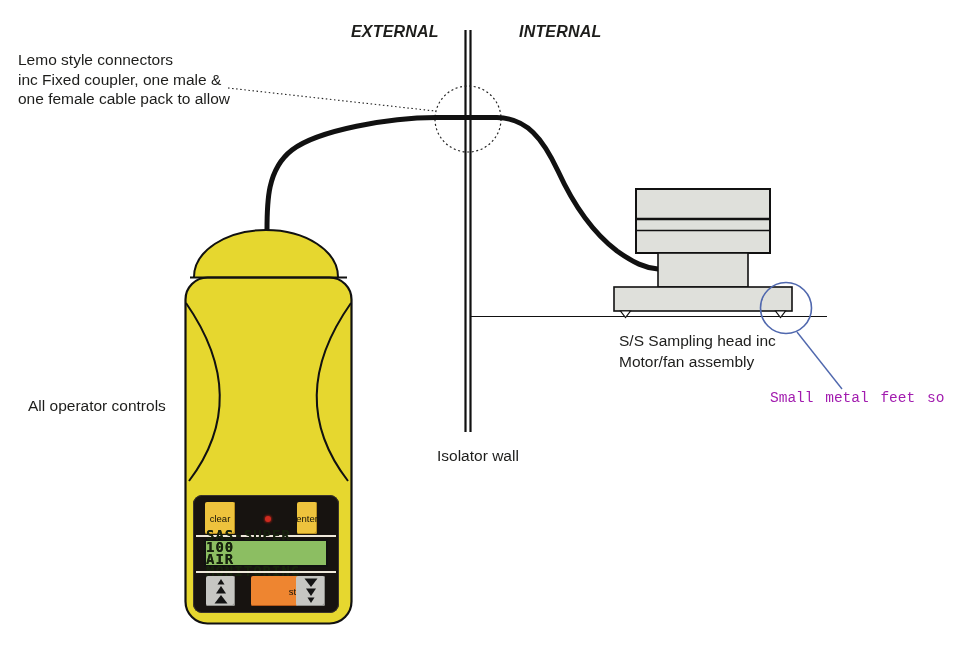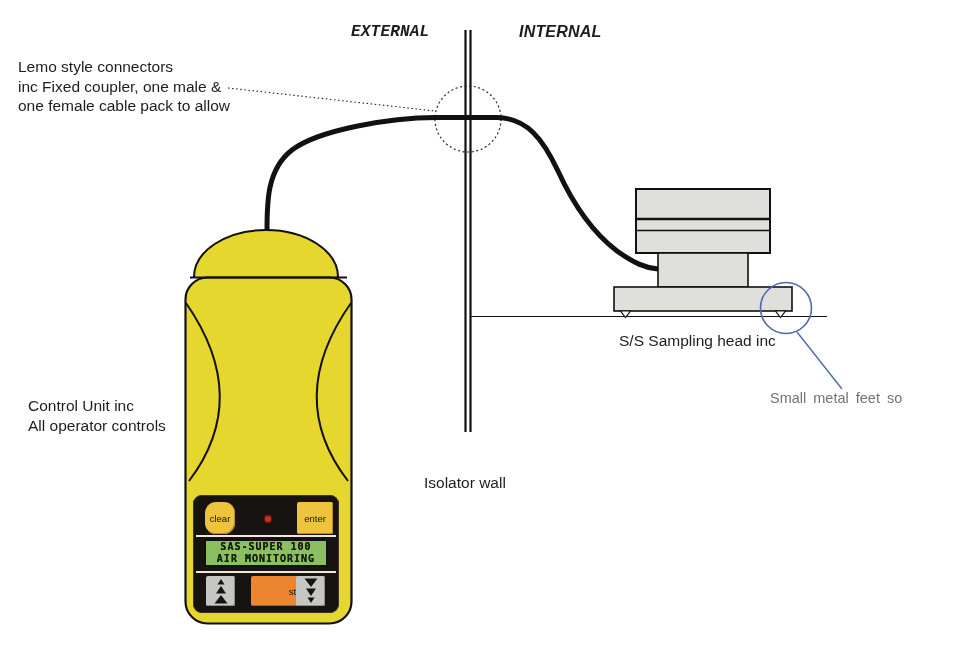--- a/index.html
+++ b/index.html
@@ -5,41 +5,41 @@
   html,body{margin:0;padding:0;background:#ffffff;}
   #canvas{
     position:relative;width:960px;height:655px;background:#ffffff;
     font-family:"Liberation Sans", sans-serif;color:#1d1d1b;overflow:hidden;
   }
   #artwork{position:absolute;left:0;top:0;z-index:1;}
   .txt{position:absolute;z-index:3;white-space:nowrap;}
   .zone-label{font-size:16px;font-style:italic;font-weight:600;letter-spacing:.2px;}
   .note{font-size:15.5px;line-height:19.5px;}
   .note div{white-space:nowrap;}
-  .blue-note{color:#737373;font-size:14.5px;line-height:18px;word-spacing:3px;}
+  .blue-note{color:#a21caf;font-size:14.5px;line-height:18px;word-spacing:3px;font-family:Liberation Mono, monospace;}
   
   #panel{
     position:absolute;left:193px;top:495px;width:146px;height:118px;z-index:2;
     background:#171310;border-radius:9px;box-shadow:inset 0 0 0 1px #3a342c;
   }
   #panel .key{
     position:absolute;display:flex;align-items:center;justify-content:center;
     font-size:9.5px;color:#161208;border-radius:2px;
   }
   .key-yellow{background:#eec33d;box-shadow:inset -1px -1px 0 #b98f1e;}
   .key-gray{background:#c6c6c2;box-shadow:inset -1px -1px 0 #8e8e8a;}
   .key-orange{background:#ee8530;box-shadow:inset -1px -1px 0 #b5591a;color:#231303;padding-left:32px;}
   #led{position:absolute;left:72px;top:21px;width:6px;height:6px;border-radius:50%;
     background:#cf2b20;box-shadow:0 0 2px 1px #7a1a12;}
   .sep{position:absolute;left:3px;width:140px;height:2px;background:#eee8da;}
   #lcd{
     position:absolute;left:11px;top:44px;width:124px;height:28px;box-sizing:border-box;
     background:#8cbe62;border:2px solid #111;
     display:flex;flex-direction:column;align-items:center;justify-content:center;
-    font-family:"DejaVu Sans Mono", monospace;font-weight:bold;font-size:10px;
+    font-family:"DejaVu Sans Mono", monospace;font-weight:bold;font-size:14px;
     line-height:12px;letter-spacing:1px;color:#16210d;text-shadow:0 0 .4px #16210d;
   }
   .arrow-svg{display:block;}
 </style>
 </head>
 <body>
 
 <div id="canvas">
 
   <svg id="artwork" width="960" height="655" viewBox="0 0 960 655">
@@ -74,48 +74,48 @@
       <rect x="185.5" y="277.5" width="166" height="346" rx="22" fill="#e6d72f" stroke="#111" stroke-width="2.2"></rect>
       <line x1="190" y1="277.5" x2="347" y2="277.5" stroke="#111" stroke-width="2"></line>
       <path d="M 186,303 Q 252,398 189,481" fill="none" stroke="#111" stroke-width="2"></path>
       <path d="M 351,303 Q 284,398 348,481" fill="none" stroke="#111" stroke-width="2"></path>
     </g>
 
     <circle cx="786" cy="308" r="25.5" fill="none" stroke="#5068ae" stroke-width="1.6"></circle>
     <line x1="797" y1="332" x2="842" y2="389" stroke="#5068ae" stroke-width="1.4"></line>
   </svg>
 
-  <div class="txt zone-label" style="left:351px;top:23px;font-family:Liberation Mono, monospace;">EXTERNAL</div>
+  <div class="txt zone-label" style="left:351px;top:23px;">EXTERNAL</div>
   <div class="txt zone-label" style="left:519px;top:23px;">INTERNAL</div>
 
-  <div class="txt note" style="left:18px;top:50px;margin-top:7px;">
+  <div class="txt note" style="left:18px;top:50px;">
     <div>Lemo style connectors</div>
     <div>inc Fixed coupler, one male &amp;</div>
     <div>one female cable pack to allow</div>
   </div>
 
   <div class="txt note" style="left:28px;top:396px;line-height:20px;">
-    <div>Control Unit inc</div>
     <div>All operator controls</div>
   </div>
 
-  <div class="txt note" style="left:424px;top:446px;margin-top:27px;">Isolator wall</div>
+  <div class="txt note" style="left:437px;top:446px;">Isolator wall</div>
 
   <div class="txt note" style="left:619px;top:330px;line-height:21px;">
     <div>S/S Sampling head inc</div>
+    <div>Motor/fan assembly</div>
   </div>
 
   <div class="txt blue-note" style="left:770px;top:389px;">
     <div>Small metal feet so</div>
   </div>
 
   <div id="panel">
-    <div class="key key-yellow" style="left:12px;top:7px;width:30px;height:32px;border-radius:11px;">clear</div>
+    <div class="key key-yellow" style="left:12px;top:7px;width:30px;height:32px;">clear</div>
     <div id="led"></div>
-    <div class="key key-yellow" style="left:104px;top:7px;width:36px;height:32px;">enter</div>
+    <div class="key key-yellow" style="left:104px;top:7px;width:20px;height:32px;">enter</div>
 
     <div class="sep" style="top:40px;"></div>
 
     <div id="lcd">
       <div>SAS-SUPER 100</div>
       <div>AIR MONITORING</div>
     </div>
 
     <div class="sep" style="top:76px;"></div>
 

